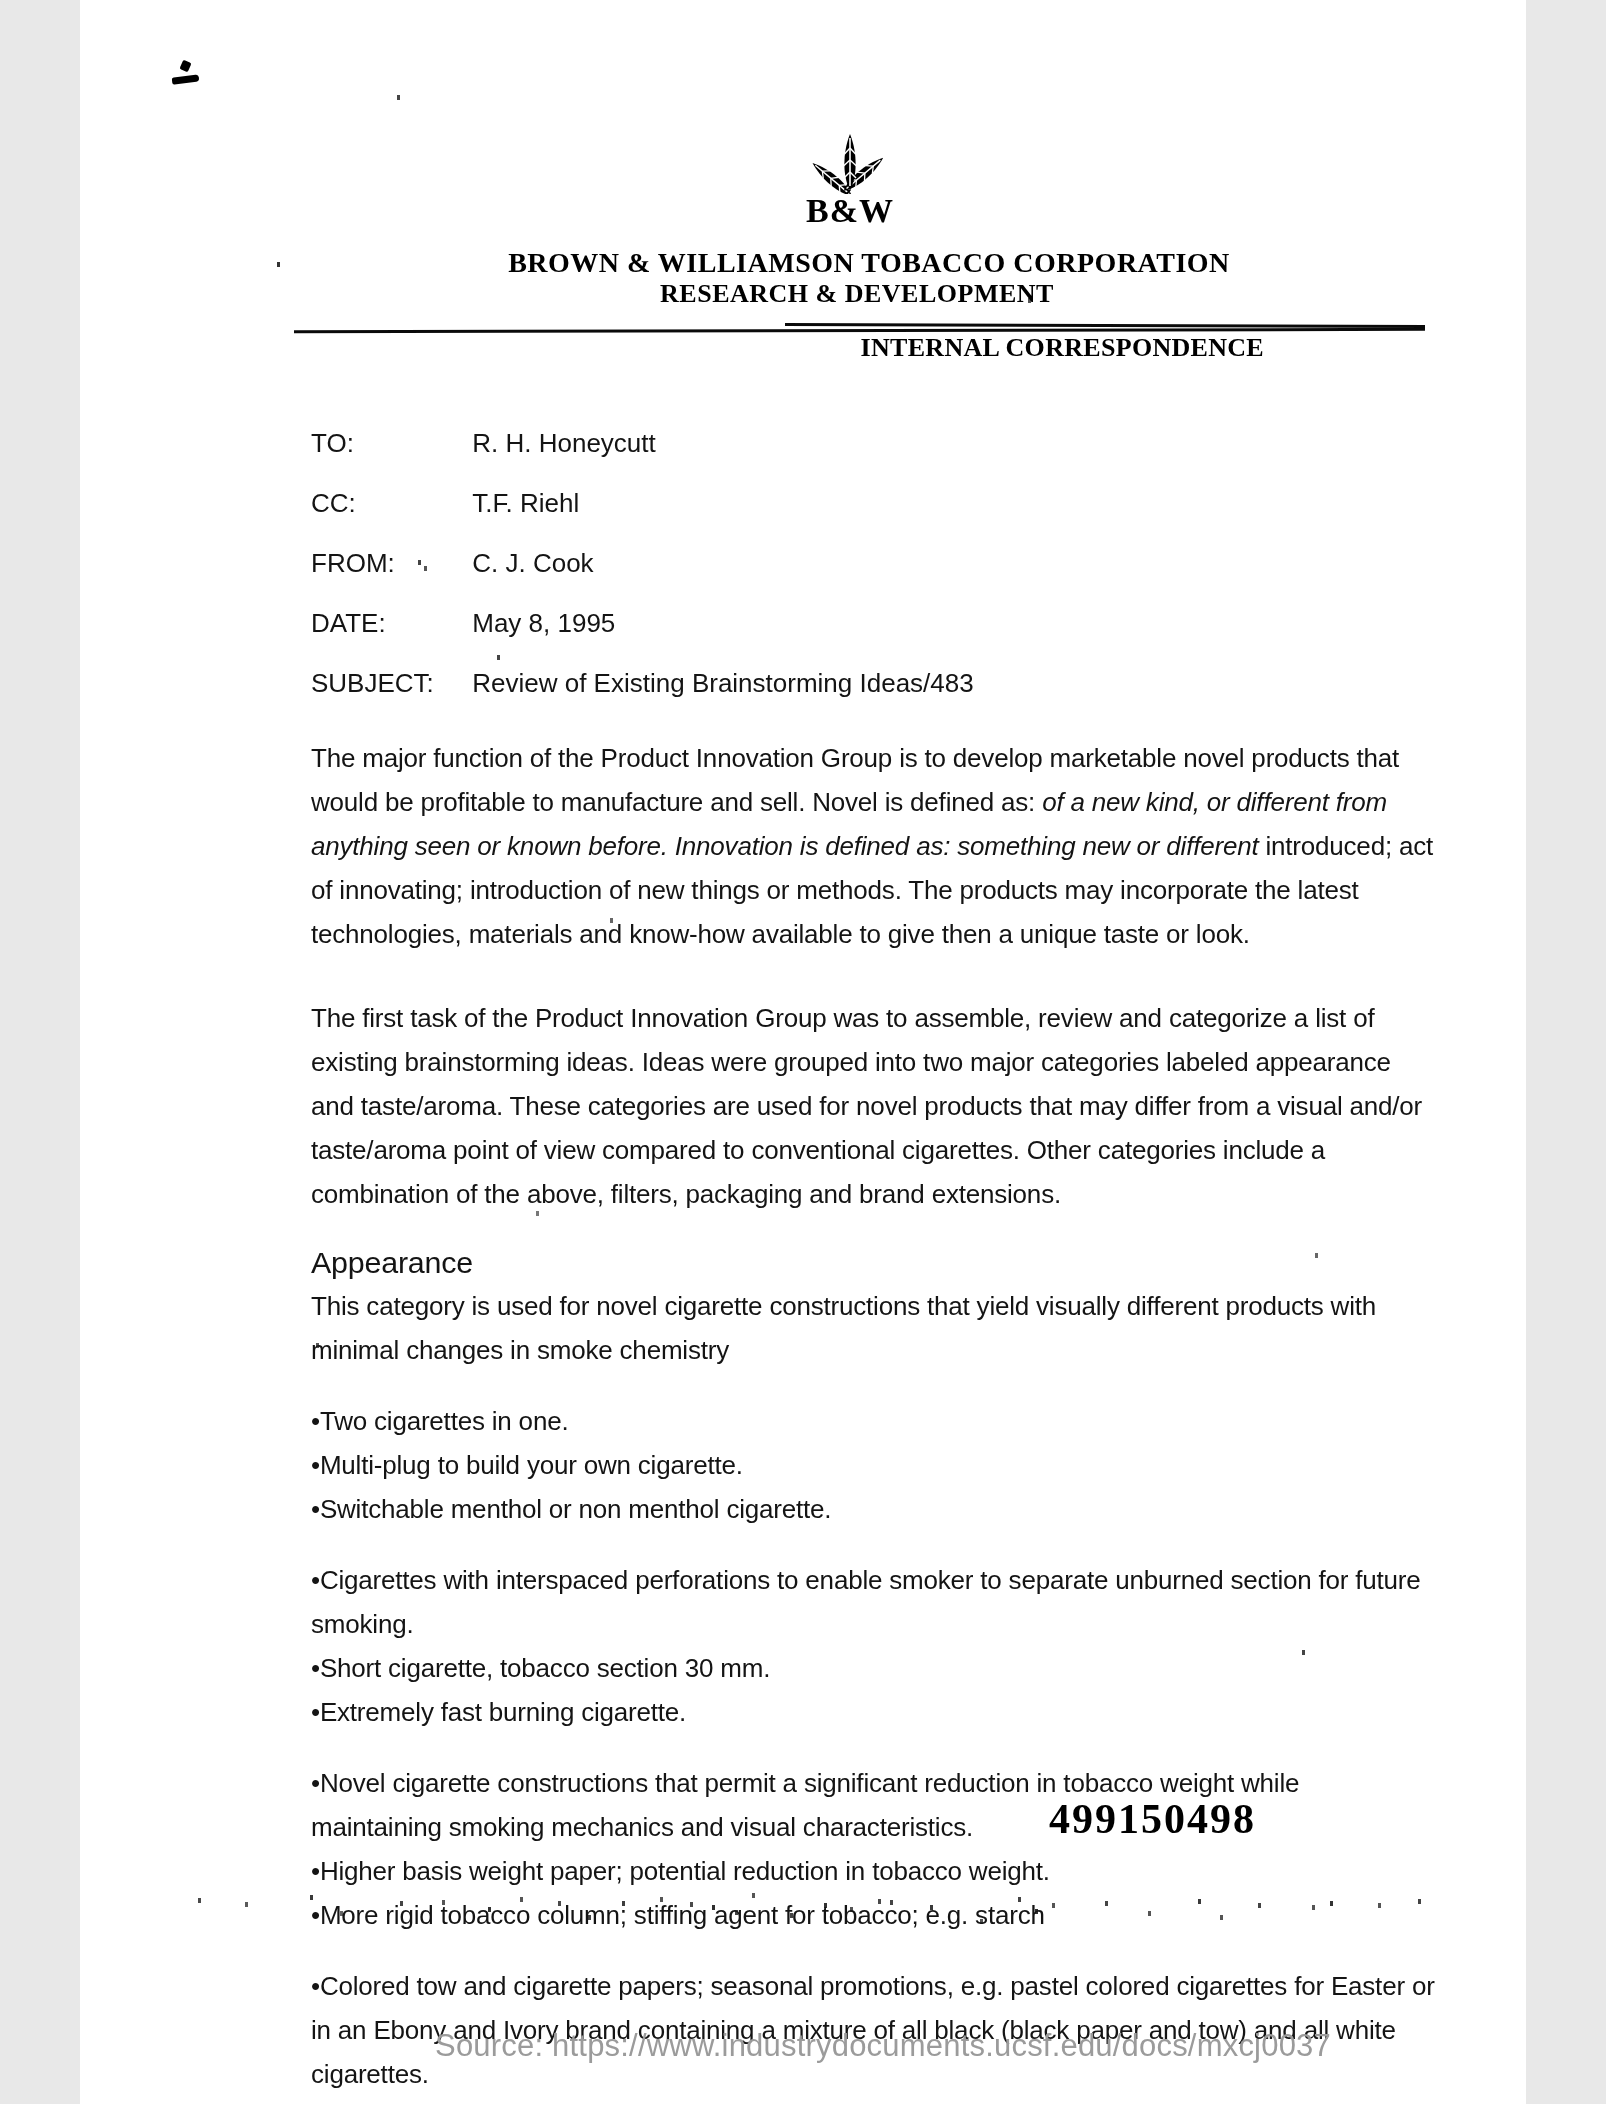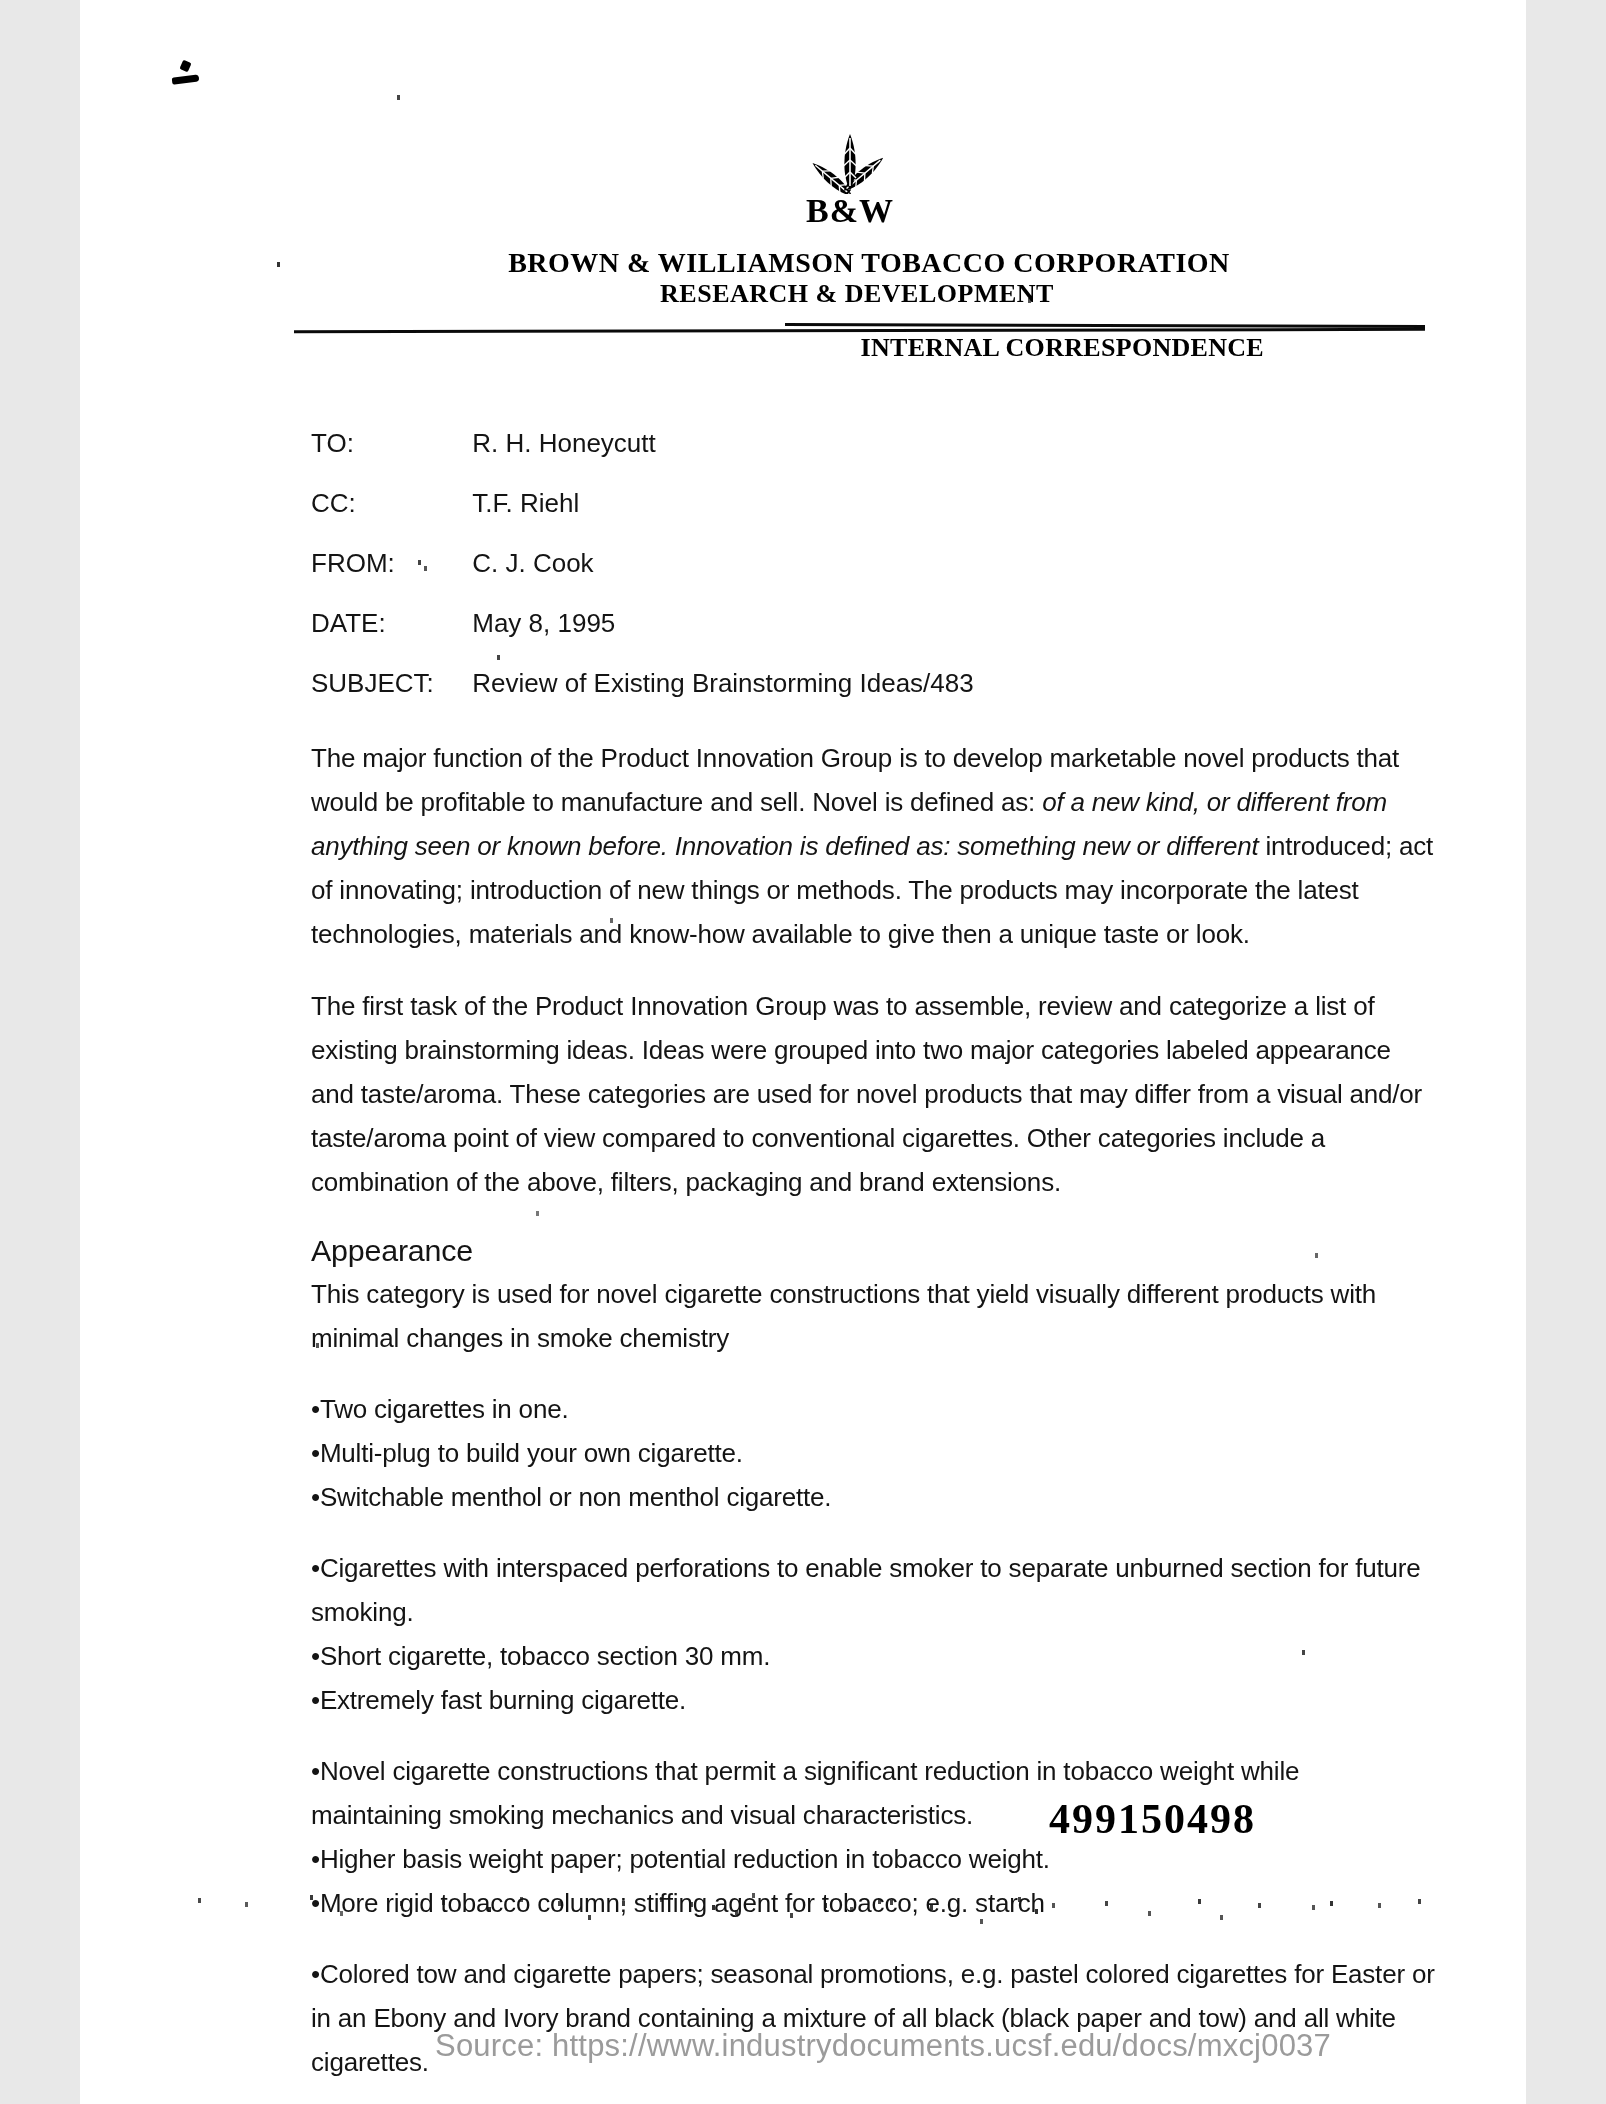--- a/index.html
+++ b/index.html
@@ -50,21 +50,21 @@
   .memo { position:absolute; left:231px; top:428px; font-size:26px; }
   .memo-row { height:60px; }
   .memo-label { display:inline-block; width:154px; }
   .memo-value { display:inline-block; }
 
   
   .doc-body {
     position:absolute; left:231px; top:736px; width:1126px;
     font-size:26px; line-height:44px; letter-spacing:-0.2px;
   }
-  .para-first-task { margin-top:28px; }
+  .para-first-task { margin-top:40px; }
   .section-heading { margin-top:24px; font-weight:400; }
   .bullet-group { margin-top:27px; }
   .italic { font-style:italic; }
 
   
   .bates {
     position:absolute; right:270px; top:1795px;
     font-family:"Liberation Serif", serif; font-weight:700;
     font-size:42px; letter-spacing:2px; color:#000;
   }

